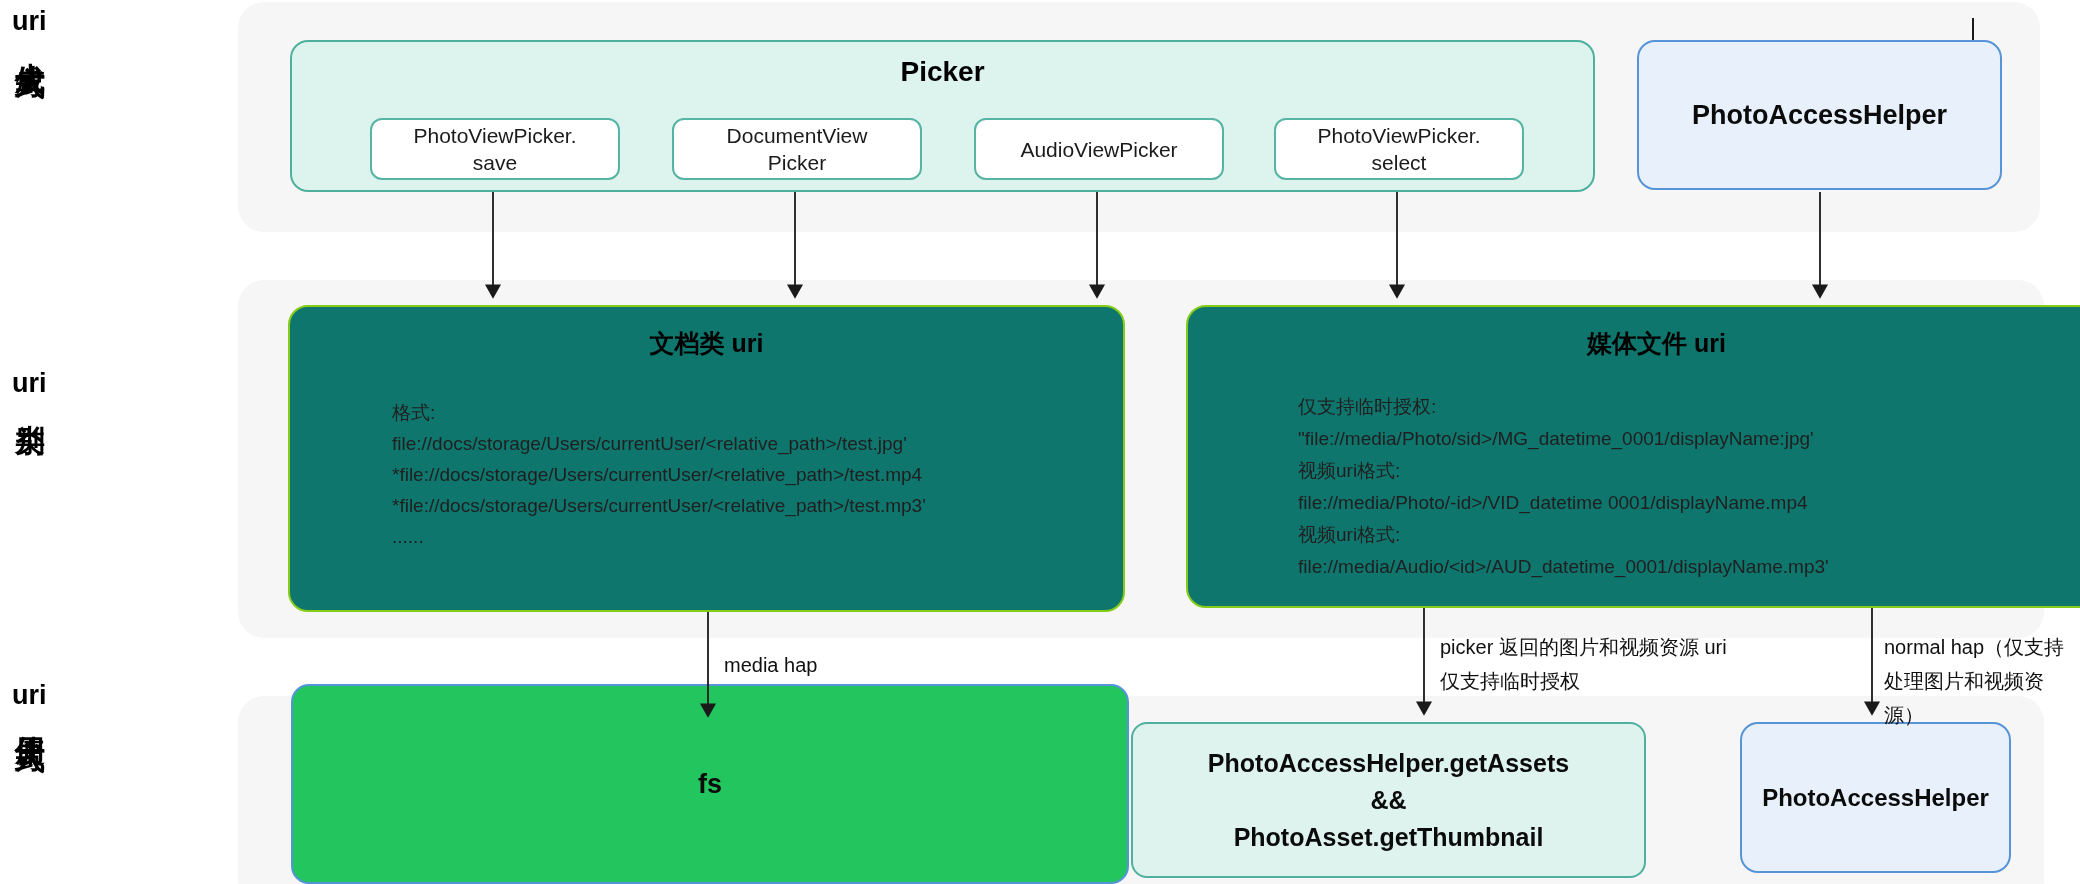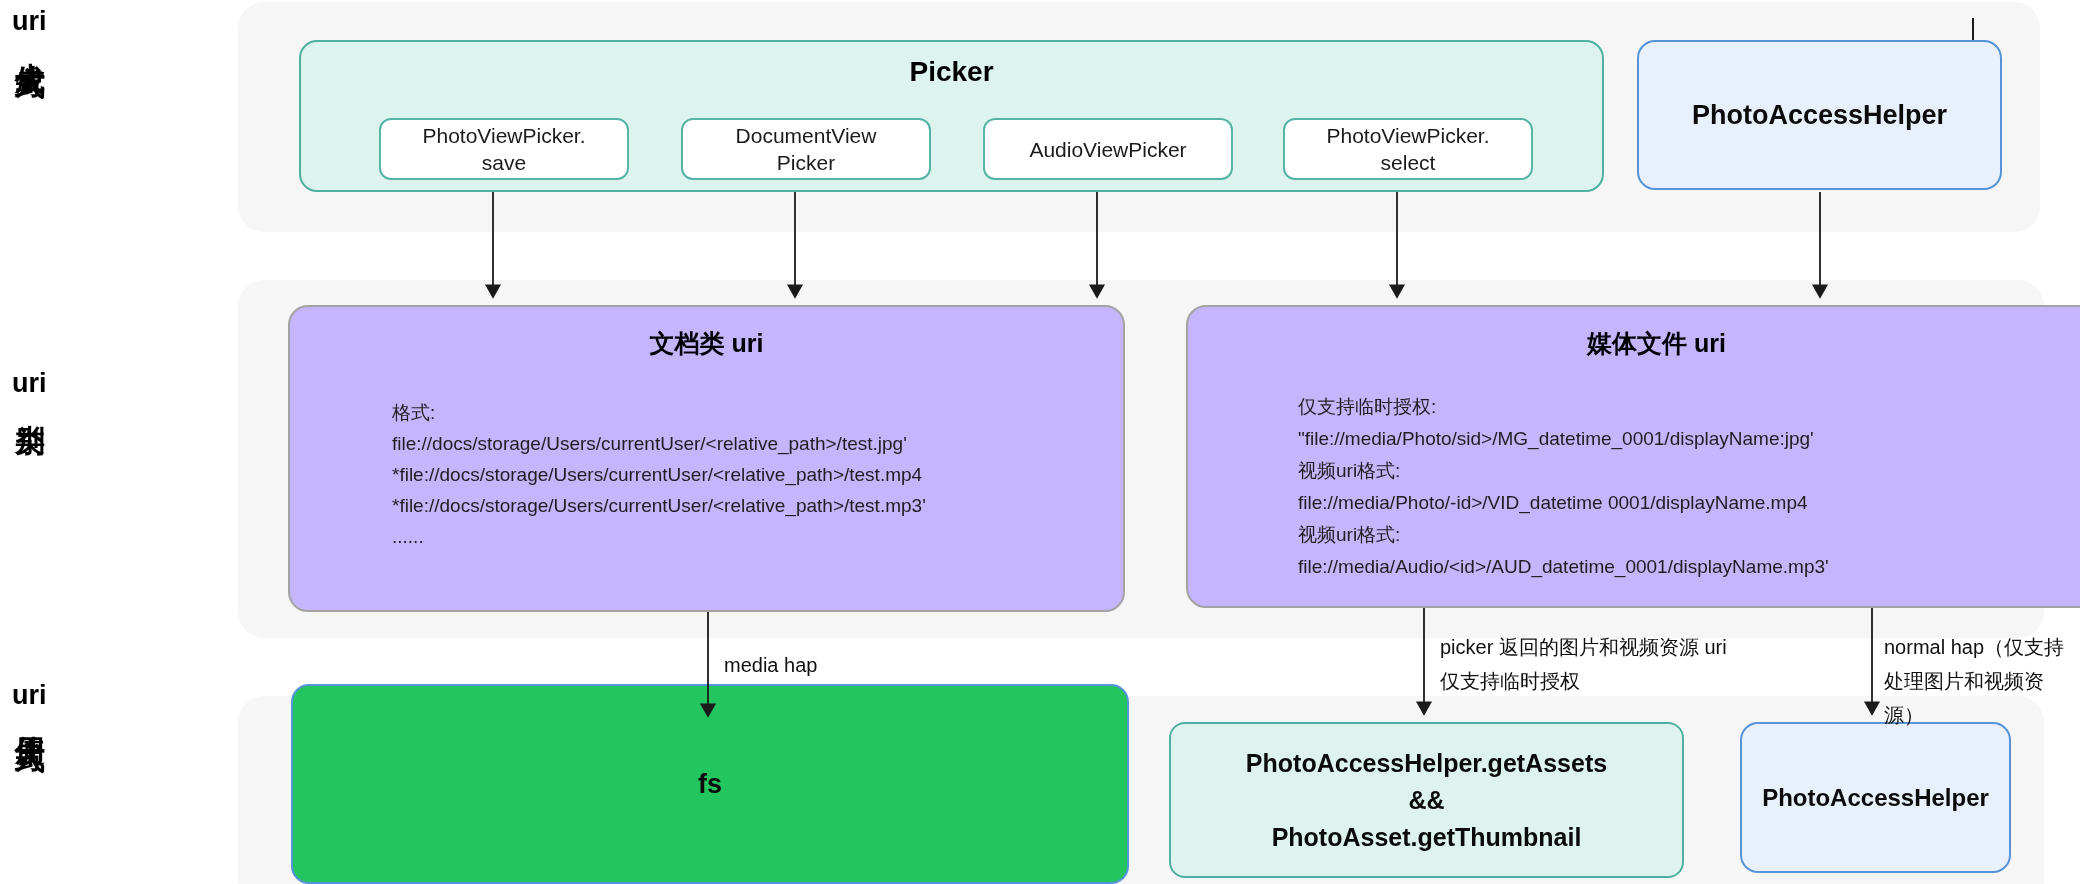--- a/index.html
+++ b/index.html
@@ -10,37 +10,37 @@
   .ml{white-space:pre-line;}
   
   .row-bg{position:absolute;background:#f6f6f7;border-radius:26px;}
   
   .side-label{position:absolute;left:12px;width:52px;font-weight:bold;color:#000;}
   .side-label .en{display:block;font-size:27px;line-height:30px;}
   .side-label .zh{display:block;margin-top:2px;font-size:30px;line-height:36px;
                   writing-mode:vertical-rl;text-orientation:upright;letter-spacing:2px;}
   
   .picker-box{position:absolute;left:290px;top:40px;width:1305px;height:152px;
-    background:#ddf3ee;border:2px solid #4fb0a0;border-radius:18px;box-sizing:border-box;margin-left:9px;}
+    background:#ddf3ee;border:2px solid #4fb0a0;border-radius:18px;box-sizing:border-box;}
   .picker-title{position:absolute;left:0;top:14px;width:100%;text-align:center;
     font-size:28px;font-weight:bold;color:#000;}
   .picker-item{position:absolute;top:76px;width:250px;height:62px;background:#fff;
     border:2px solid #55b4a4;border-radius:12px;box-sizing:border-box;
     display:flex;align-items:center;justify-content:center;text-align:center;
     font-size:21px;line-height:27px;color:#1b1b1b;}
   
   .blue-box{position:absolute;background:#e8f1fb;border:2px solid #5694d8;border-radius:18px;
     box-sizing:border-box;display:flex;align-items:center;justify-content:center;
     text-align:center;font-weight:bold;color:#0b0b0b;}
   
   .teal-box{position:absolute;background:#def3ed;border:2px solid #4fb0a0;border-radius:16px;
     box-sizing:border-box;display:flex;align-items:center;justify-content:center;
     text-align:center;font-weight:bold;color:#0b0b0b;}
   
-  .uri-box{position:absolute;background:#c4b5fd;border:2px solid #a3a3a3;border-radius:20px;
+  .uri-box{position:absolute;background:#0f766e;border:2px solid #84cc16;border-radius:20px;
     box-sizing:border-box;}
   .uri-title{position:absolute;left:0;top:20px;width:100%;text-align:center;
     font-size:25px;font-weight:bold;color:#000;}
   .uri-line{font-size:19px;color:#1f1f1f;}
   .doc-lines{position:absolute;left:102px;top:90px;line-height:31px;}
   .media-lines{position:absolute;left:110px;top:84px;line-height:32px;}
   
   .edge-label{position:absolute;font-size:20px;line-height:34px;color:#101010;white-space:pre-line;}
   svg.arrows{position:absolute;left:0;top:0;pointer-events:none;}
 </style>
@@ -96,21 +96,21 @@
       <div class="uri-line">仅支持临时授权:</div>
       <div class="uri-line">"file://media/Photo/sid&gt;/MG_datetime_0001/displayName:jpg'</div>
       <div class="uri-line">视频uri格式:</div>
       <div class="uri-line">file://media/Photo/-id&gt;/VID_datetime 0001/displayName.mp4</div>
       <div class="uri-line">视频uri格式:</div>
       <div class="uri-line">file://media/Audio/&lt;id&gt;/AUD_datetime_0001/displayName.mp3'</div>
     </div>
   </div>
 
   <div class="blue-box" style="left:291px;top:684px;width:838px;height:200px;font-size:27px;background:#22c55e;">fs</div>
-  <div class="teal-box ml" style="left:1169px;top:722px;width:515px;height:156px;font-size:25px;line-height:37px;">PhotoAccessHelper.getAssets
+  <div class="teal-box ml" style="left:1131px;top:722px;width:515px;height:156px;font-size:25px;line-height:37px;">PhotoAccessHelper.getAssets
 &amp;&amp;
 PhotoAsset.getThumbnail</div>
   <div class="blue-box" style="left:1740px;top:722px;width:271px;height:151px;font-size:24px;">PhotoAccessHelper</div>
 
   <svg class="arrows" width="2080" height="884" viewBox="0 0 2080 884">
     <defs>
       <marker id="ah" markerWidth="9" markerHeight="9" refX="7" refY="4.5" orient="auto">
         <path d="M0,0 L8,4.5 L0,9 z" fill="#1a1a1a"></path>
       </marker>
     </defs>

